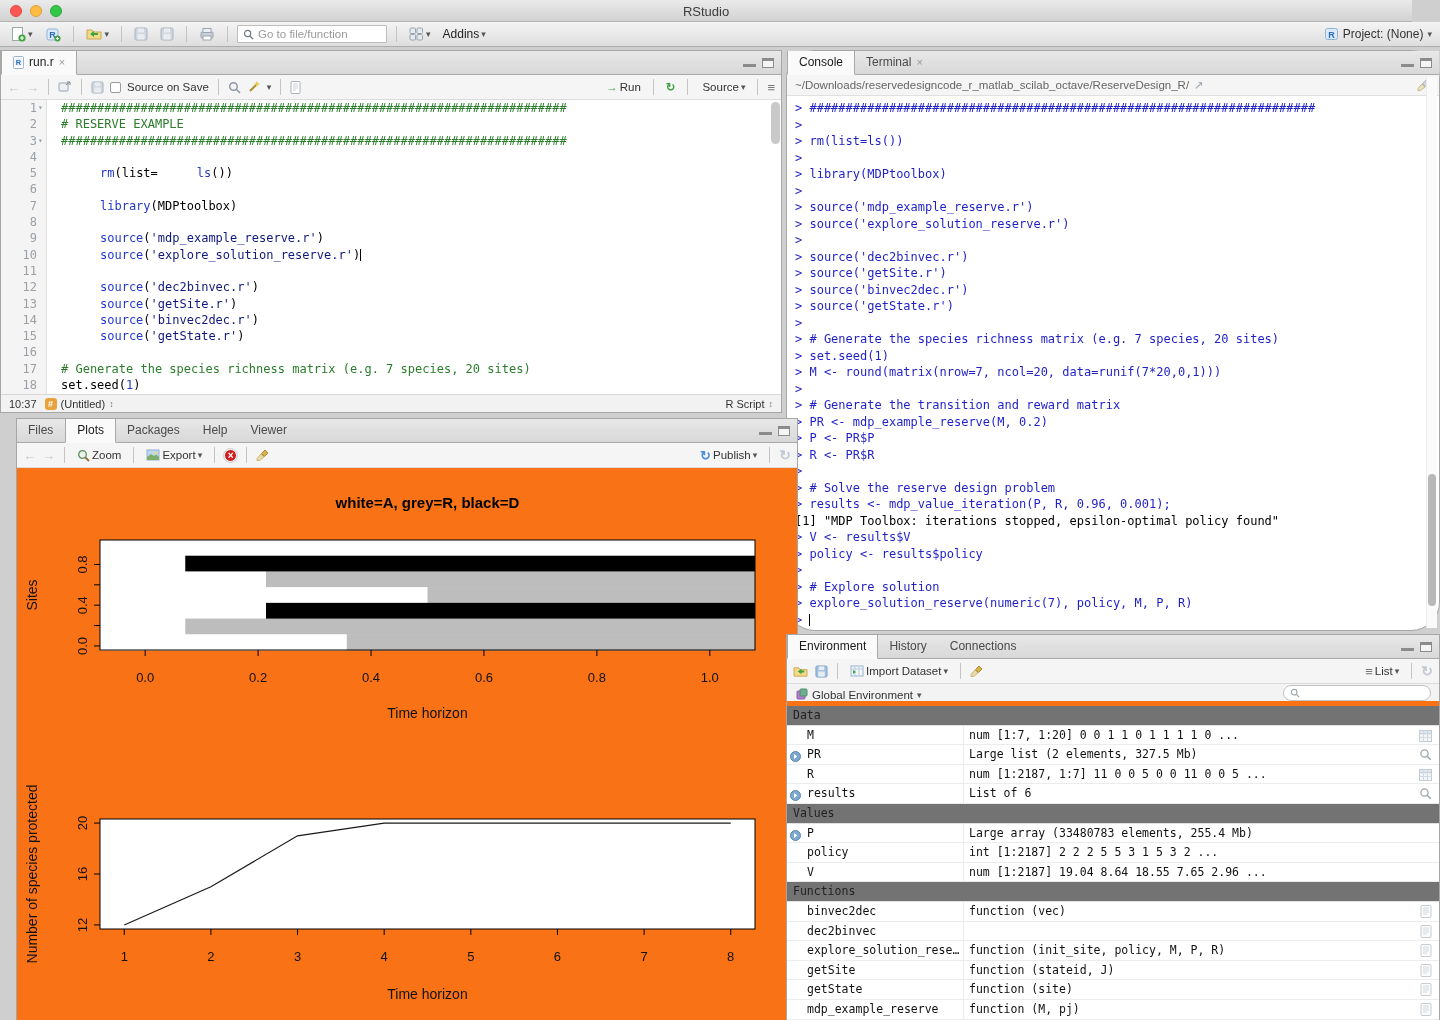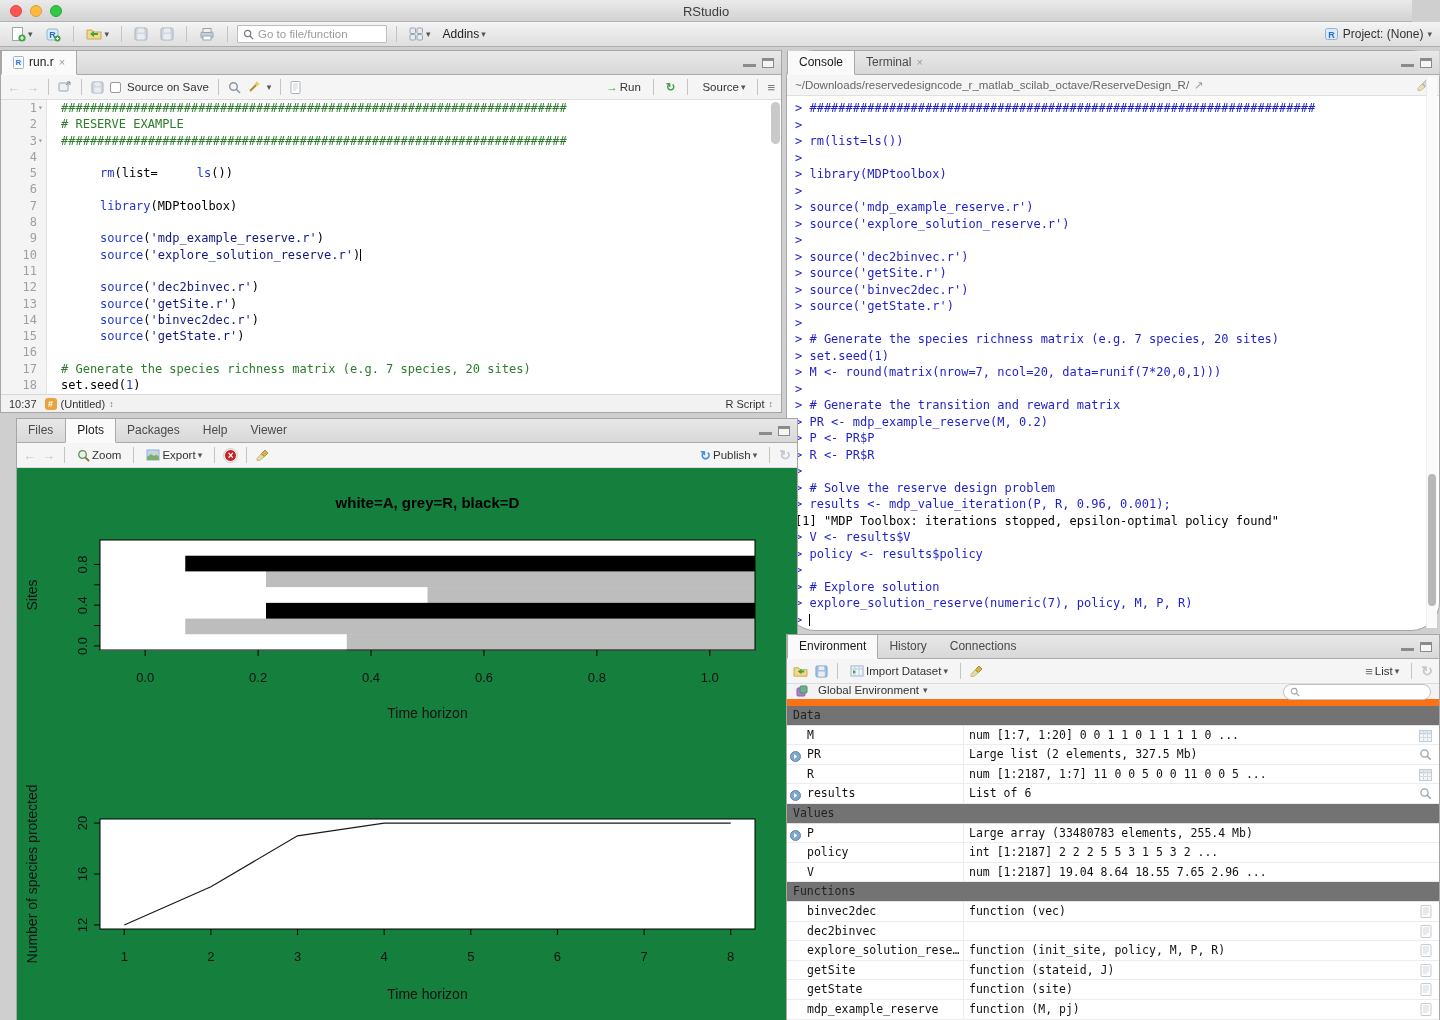--- a/index.html
+++ b/index.html
@@ -74,30 +74,30 @@
   .console-out { position:relative; height:534px; overflow:hidden; padding:4px 8px 0 8px;
     font-family:"DejaVu Sans Mono",monospace; font-size:12px; }
   .cline { height:16.5px; line-height:16.5px; white-space:pre; }
   .cline.in { color:#1f1fc8; }
   .cline.out { color:#000; }
   .con-scroll { position:absolute; right:2px; top:26px; bottom:2px; width:11px; background:#fafafa; border-left:1px solid #ececec; }
   .con-thumb { position:absolute; right:1px; width:8px; top:72%; height:24%; background:#b8b8b8; border-radius:4px; }
 
   
   #pane-plots { left:0; top:418px; width:782px; height:602px;margin-left:16px; }
-  .plot-area { position:relative; height:552px; background:#15803d; }
+  .plot-area { position:relative; height:552px; background:#f97316; }
   .redx { width:13px; height:13px; border-radius:50%; background:#cc2222; color:#fff; font-size:10px; font-weight:bold;
     display:flex; align-items:center; justify-content:center; border:1px solid #fff; outline:1px solid #cfcfcf; }
   .pub { color:#4a90d9; font-size:13px; font-weight:bold; }
   .dim-refresh { color:#c3c9d1; font-size:14px; font-weight:bold; }
 
   
   #pane-env { left:786px; top:634px; width:654px; height:386px; }
-  .scopebar { height:22px; background:#f3f3f3; border-bottom:7px solid #f97316; display:flex; align-items:flex-start;
-    padding:0 8px; gap:9px; font-size:11.5px; color:#333; }
+  .scopebar { height:22px; background:#f3f3f3; border-bottom:5px solid #f97316; display:flex; align-items:flex-end;
+    padding:0 8px; gap:3px; font-size:11.5px; color:#333; }
   .envsearch { margin-left:auto; width:148px; height:16px; border:1px solid #c2c2c2; border-radius:9px; background:#fff;
     display:flex; align-items:center; padding:0 6px; gap:4px; }
   .env-table { font-size:12px; }
   .env-sec { height:19.6px; line-height:19.6px; background:#737373; border-bottom:1px solid #e0e0e0;
     padding-left:6px; color:#222; font-family:"DejaVu Sans Mono",monospace; font-size:11.5px;}
   .env-row { position:relative; height:19.6px; line-height:19.6px; border-bottom:1px solid #ececec;
     font-family:"DejaVu Sans Mono",monospace; font-size:11.5px; }
   .env-row .nm { position:absolute; left:20px; color:#111; }
   .env-row .vl { position:absolute; left:182px; right:26px; color:#111; overflow:hidden; white-space:nowrap; }
   .env-row .colline { position:absolute; left:176px; top:0; bottom:0; width:1px; background:#ececec; }

